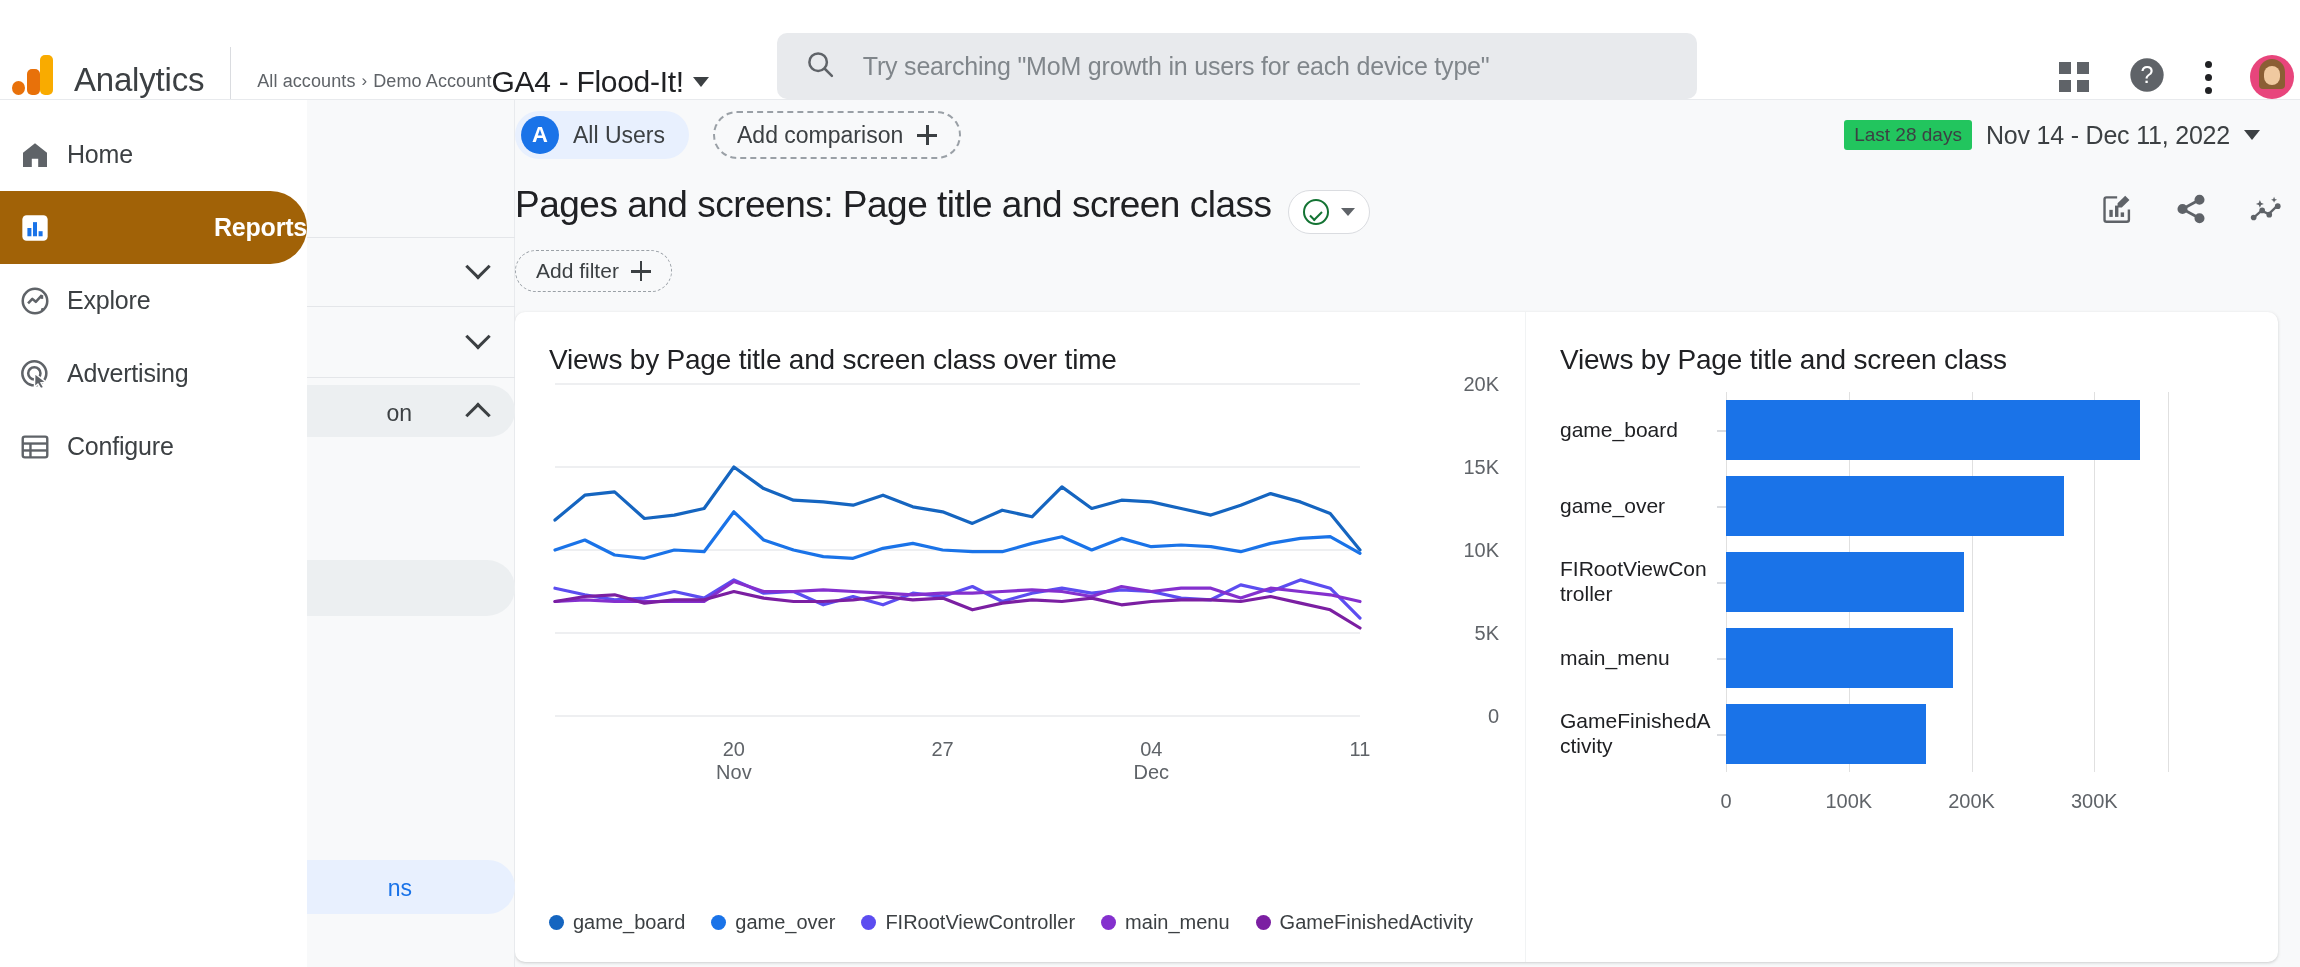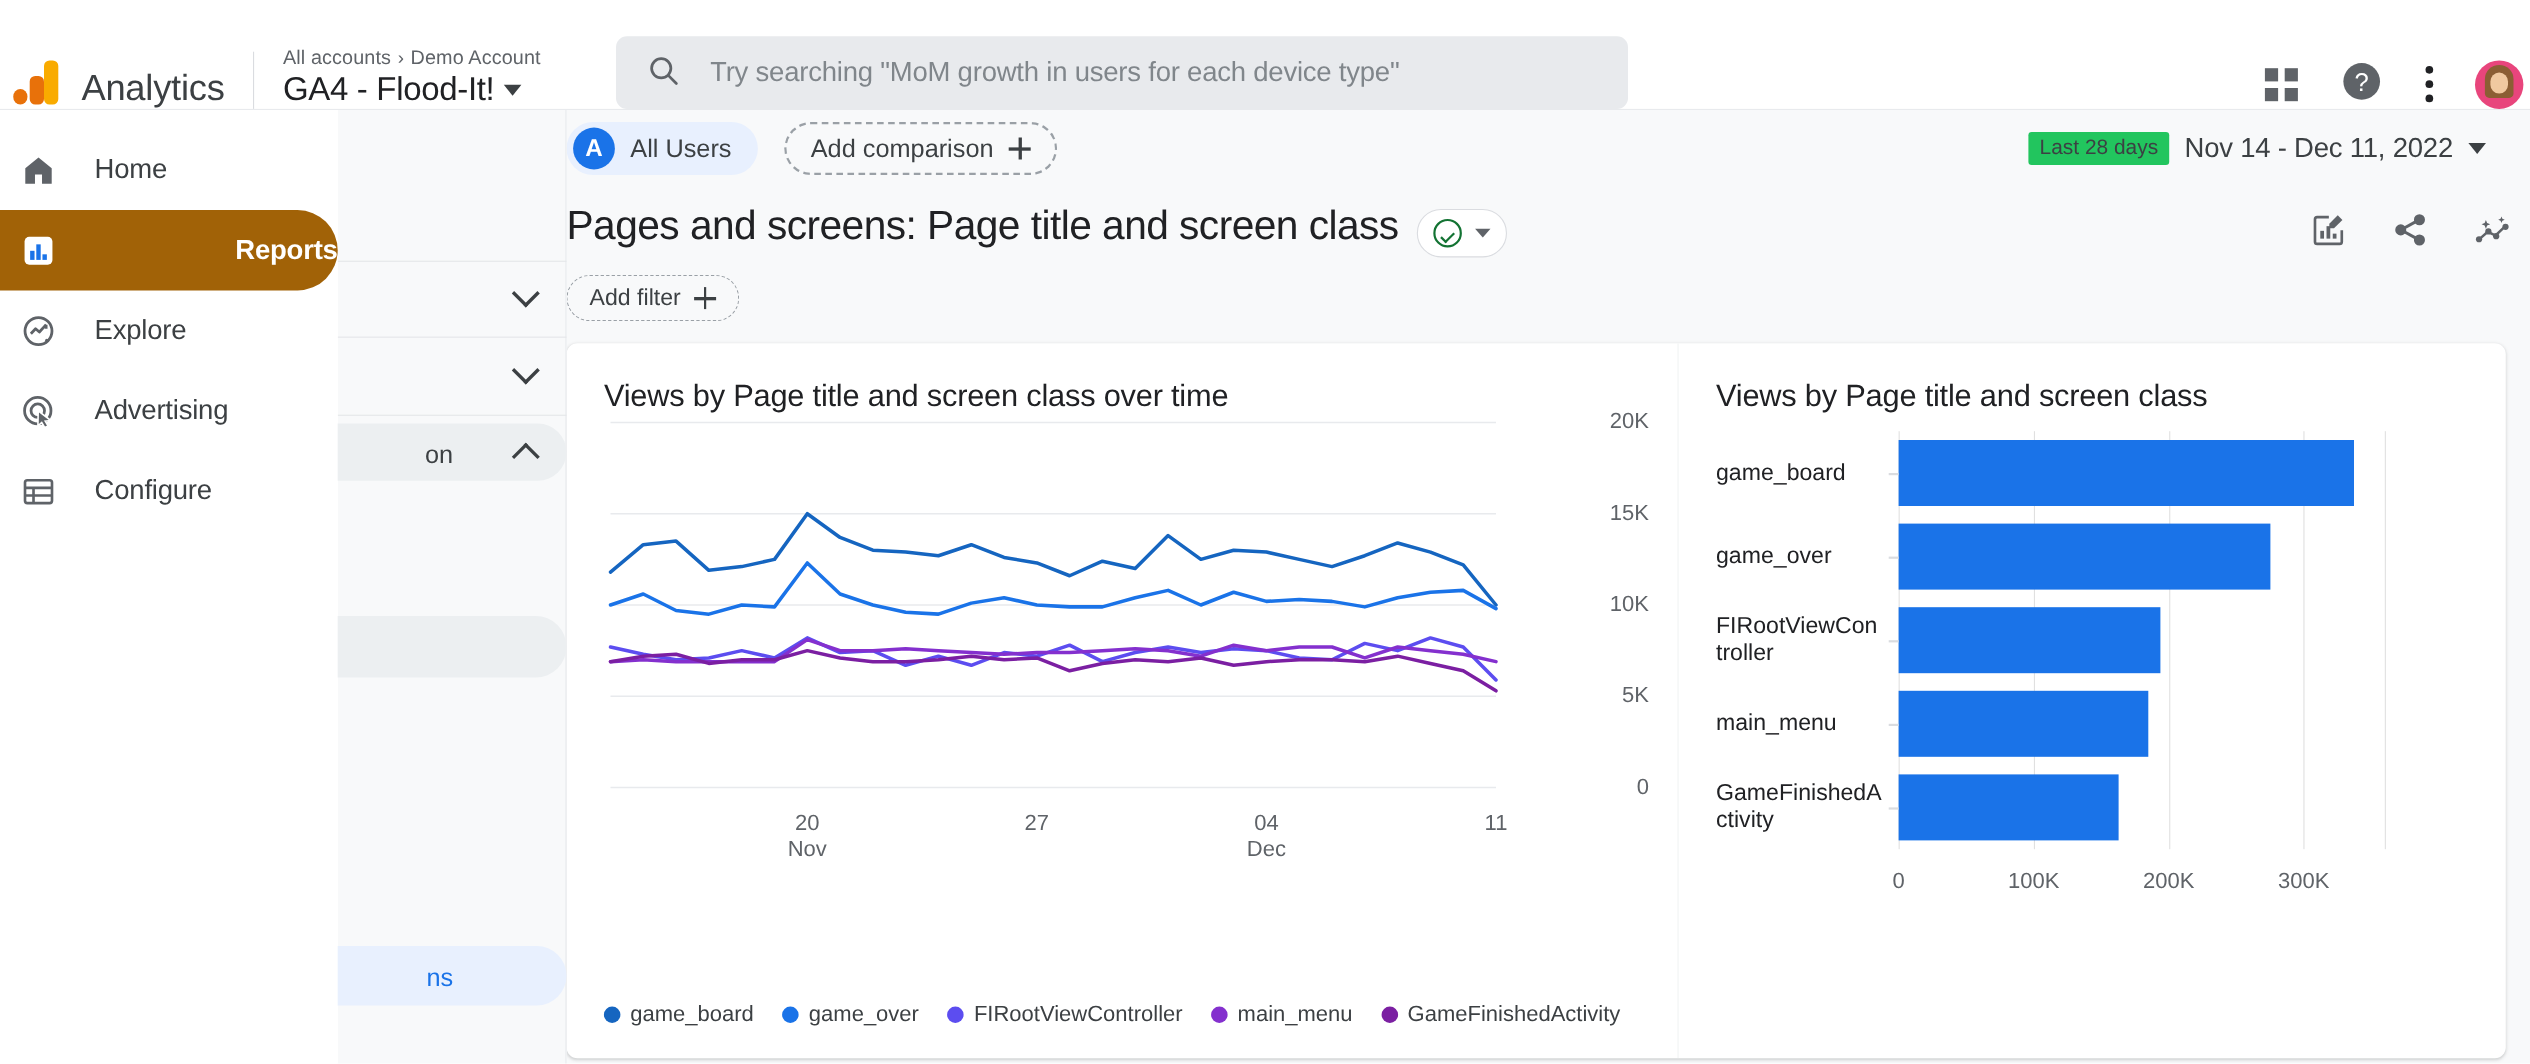--- a/index.html
+++ b/index.html
@@ -20,21 +20,21 @@
   .ga-logo { width: 46px; height: 46px; margin-left: 10px; position: relative; }
   .ga-logo i { position: absolute; bottom: 4px; border-radius: 5px; display:block; }
   .ga-bar-a { left: 2px;  width: 13px; height: 14px; background: #e8710a; border-radius: 50%!important; }
   .ga-bar-b { left: 17px; width: 13px; height: 26px; background: #e8710a; }
   .ga-bar-c { left: 30px; width: 13px; height: 40px; background: #f9ab00; }
   .brand {
     font-size: 33px; color: #3c4043; margin-left: 18px;
     letter-spacing: -0.2px; white-space: nowrap;
   }
   .vdiv { width: 1px; height: 52px; background: #dadce0; margin: 0 26px; }
-  .acct { display: flex; flex-direction: column; justify-content: center; margin-top: 30px; }
+  .acct { display: flex; flex-direction: row; justify-content: center; margin-top: 30px; }
   .acct-crumb {
     font-size: 18px; color: #5f6368; letter-spacing: .1px;
     display: flex; align-items: center; gap: 6px; margin-bottom: 2px;
   }
   .crumb-sep { font-size: 17px; color: #5f6368; }
   .acct-name {
     font-size: 30px; color: #202124; display: flex; align-items: center; gap: 9px;
     letter-spacing: -0.3px;
   }
   .caret-dn {
@@ -72,21 +72,21 @@
   
   .sidebar {
     position: absolute; top: 100px; left: 0; width: 307px; height: 867px;
     background: #fff; z-index: 25; padding-top: 18px;
   }
   .nav-item {
     height: 73px; display: flex; align-items: center; padding-left: 8px;
     border-radius: 0 40px 40px 0; margin-right: 0; cursor: pointer;
   }
   .nav-item .ico { width: 54px; display: flex; justify-content: center; align-items:center; }
-  .nav-item .lbl { font-size: 25px; color: #3c4043; margin-left: 24px; letter-spacing: -0.2px; }
+  .nav-item .lbl { font-size: 25px; color: #3c4043; margin-left: 5px; letter-spacing: -0.2px; }
   .nav-item.active { background: #a16207; width: 307px; justify-content: space-between; }
   .nav-item.active .lbl { color: #fff; font-weight: bold; }
 
   
   .subpanel {
     position: absolute; top: 100px; left: 307px; width: 208px; height: 867px;
     background: #f8f9fa; z-index: 10; border-right: 1px solid #e8eaed;
   }
   .sp-row {
     position: absolute; left: -100px; width: 308px; height: 52px;

